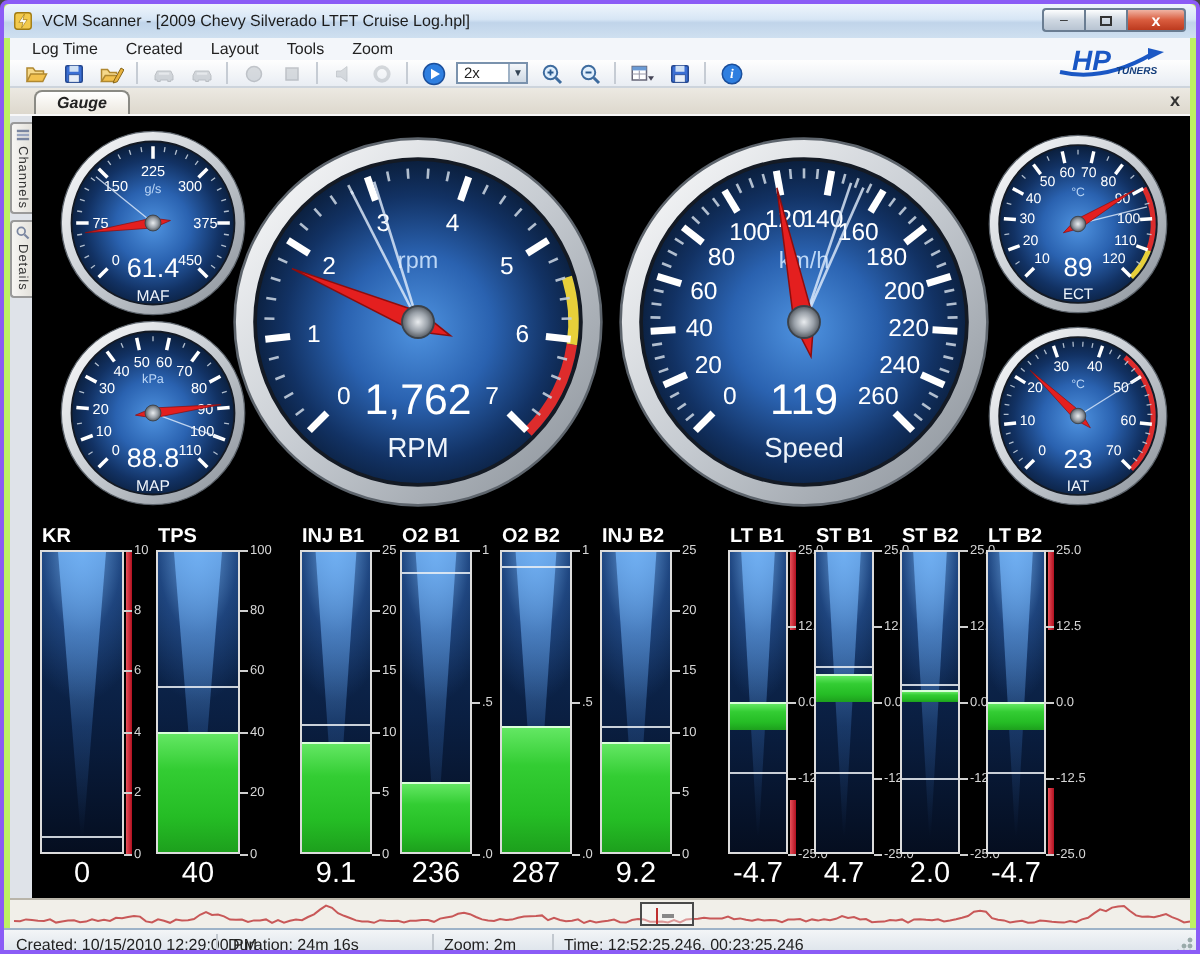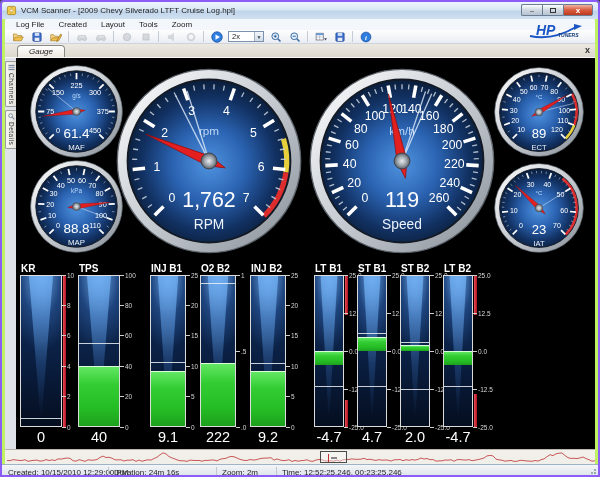--- a/index.html
+++ b/index.html
@@ -27,21 +27,21 @@
   .tsep{width:1px;height:11px;background:#c6ccd4;margin:0 3px;}
   .combo{width:36px;height:11px;background:#fff;border:1px solid #7a92ad;display:flex;align-items:center;margin:0 2px;}
   .combo .val{flex:1;font-size:7.5px;color:#222;padding-left:3px;}
   .combo .arrow{width:9px;height:100%;background:linear-gradient(#f4f7fa,#cfd9e4);border-left:1px solid #9fb2c6;font-size:5px;color:#345;display:flex;align-items:center;justify-content:center;}
 
   
   .logo{position:absolute;right:8px;top:18px;width:66px;height:24px;}
 
   
   .tabrow{position:absolute;left:3px;top:42px;right:3px;height:13px;background:linear-gradient(#ece9e2,#ddd8cd);}
-  .tab{position:absolute;left:12px;top:1px;height:12px;min-width:48px;background:linear-gradient(#ffffff,#ece8df);border:1px solid #8a8a84;border-bottom:none;border-radius:4px 4px 0 0;font-size:8px;font-style:italic;font-weight:normal;color:#222;display:flex;align-items:center;justify-content:center;padding:0 8px;}
+  .tab{position:absolute;left:12px;top:1px;height:12px;min-width:48px;background:linear-gradient(#ffffff,#ece8df);border:1px solid #8a8a84;border-bottom:none;border-radius:4px 4px 0 0;font-size:8px;font-style:italic;font-weight:bold;color:#222;display:flex;align-items:center;justify-content:center;padding:0 8px;}
   .tabclose{position:absolute;right:5px;top:1px;font-size:9px;font-weight:bold;color:#333;line-height:11px;}
 
   
   .main{position:absolute;left:3px;top:55px;right:3px;height:392px;background:#dfe3e9;border-top:1px solid #f8f8f8;}
   .sidebar{position:absolute;left:0;top:0;width:11px;bottom:0;}
   .sidetab{width:11px;background:linear-gradient(90deg,#f7f6f3,#e3e1db);border:1px solid #9a9a9a;border-right:none;border-radius:2px 0 0 2px;margin-top:3px;padding:2px 0;display:flex;flex-direction:column;align-items:center;}
   .sidetab .sicon{width:7px;height:7px;margin-bottom:2px;}
   .sidetab .stext{writing-mode:vertical-rl;font-size:6.5px;color:#333;letter-spacing:.5px;}
 
   .panel{position:absolute;left:11px;top:0;right:0;bottom:0;background:#000;}
@@ -101,21 +101,21 @@
     <div class="winbtns">
       <div class="winbtn">–</div>
       <div class="winbtn">
           <span class="maxglyph"></span>
         </div>
       <div class="winbtn close">x</div>
     </div>
   </div>
 
   <div class="menubar">
-    <span class="menuitem">Log File</span>
+    <span class="menuitem">Log Time</span>
     <span class="menuitem">Created</span>
     <span class="menuitem">Layout</span>
     <span class="menuitem">Tools</span>
     <span class="menuitem">Zoom</span>
   </div>
 
   <div class="toolbar" id="toolbar-buttons">
       <div class="tbtn">
         <svg viewBox="0 0 16 16">
           <path d="M2 13 V4 h4 l1.5 2 H13 v2" fill="#f6d98a" stroke="#b08830"></path>
@@ -800,20 +800,44 @@
                   </div>
                   <div class="bar-tick" style="bottom: 0%;">
                     <i></i>
                     <span>0</span>
                   </div>
                 </div>
               </div>
               <div class="bar-value">9.1</div>
             </div>
             <div class="bargauge g1">
+              <div class="bar-label">O2 B1</div>
+              <div class="bar-body">
+                <div class="bar-well">
+                  <div class="bar-fill" style="bottom: 0%; height: 23.6%;"></div>
+                  <div class="bar-marker" style="bottom: 93%;"></div>
+                </div>
+                <div class="bar-side">
+                  <div class="bar-tick" style="bottom: 100%;">
+                    <i></i>
+                    <span>1</span>
+                  </div>
+                  <div class="bar-tick" style="bottom: 50%;">
+                    <i></i>
+                    <span>.5</span>
+                  </div>
+                  <div class="bar-tick" style="bottom: 0%;">
+                    <i></i>
+                    <span>.0</span>
+                  </div>
+                </div>
+              </div>
+              <div class="bar-value">236</div>
+            </div>
+            <div class="bargauge g1">
               <div class="bar-label">O2 B2</div>
               <div class="bar-body">
                 <div class="bar-well">
                   <div class="bar-fill" style="bottom: 0%; height: 42.1%;"></div>
                   <div class="bar-marker" style="bottom: 95%;"></div>
                 </div>
                 <div class="bar-side">
                   <div class="bar-tick" style="bottom: 100%;">
                     <i></i>
                     <span>1</span>
@@ -821,21 +845,21 @@
                   <div class="bar-tick" style="bottom: 50%;">
                     <i></i>
                     <span>.5</span>
                   </div>
                   <div class="bar-tick" style="bottom: 0%;">
                     <i></i>
                     <span>.0</span>
                   </div>
                 </div>
               </div>
-              <div class="bar-value">222</div>
+              <div class="bar-value">287</div>
             </div>
             <div class="bargauge g1">
               <div class="bar-label">INJ B2</div>
               <div class="bar-body">
                 <div class="bar-well">
                   <div class="bar-fill" style="bottom: 0%; height: 36.8%;"></div>
                   <div class="bar-marker" style="bottom: 41.6%;"></div>
                 </div>
                 <div class="bar-side">
                   <div class="bar-tick" style="bottom: 100%;">

